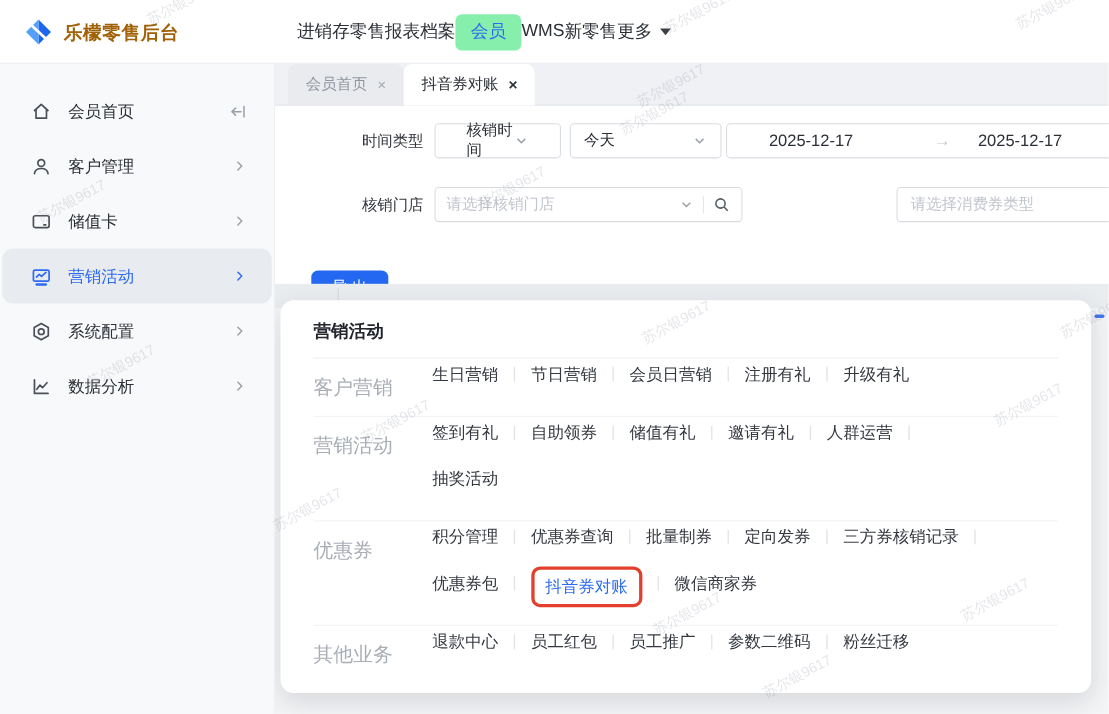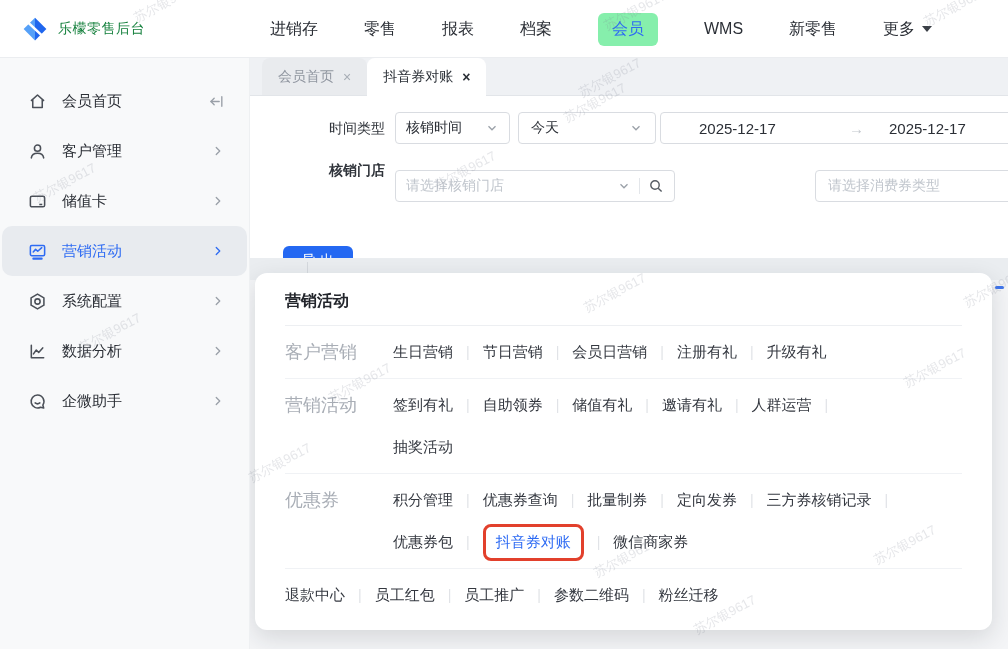--- a/index.html
+++ b/index.html
@@ -5,22 +5,22 @@
   * { margin:0; padding:0; box-sizing:border-box; }
   html,body { width:1008px; height:649px; }
   body {
     position:relative; overflow:hidden; background:#fff;
     font-family:"Liberation Sans","DejaVu Sans",sans-serif; color:#2b2f36;
   }
   
   .header { position:absolute; top:0; left:0; width:1008px; height:58px;
     background:#fff; border-bottom:1px solid #ebedf0; z-index:30; }
   .logo { position:absolute; left:22px; top:0; height:58px; display:flex; align-items:center; gap:10px; }
-  .logo-text { font-size:14px; font-weight:400; color:#15803d; letter-spacing:.5px; }
-  .topnav { position:absolute; left:270px; top:0; height:58px; display:flex; align-items:center; gap:46px; }
+  .logo-text { font-size:17px; font-weight:700; color:#a16207; letter-spacing:.5px; }
+  .topnav { position:absolute; left:270px; top:0; height:58px; display:flex; align-items:center; }
   .topnav-item { font-size:16px; color:#2b2f36; cursor:pointer; white-space:nowrap; display:flex; align-items:center; }
   .topnav-item.active { background:#86efac; color:#2e6bf3; padding:6px 14px; border-radius:6px; }
   .caret-down { width:0; height:0; border-left:5px solid transparent; border-right:5px solid transparent;
     border-top:6px solid #3a3f46; margin-left:7px; }
   
   .sidebar { position:absolute; top:58px; left:0; width:250px; bottom:0;
     background:#f8f9fa; border-right:1px solid #eef0f2; z-index:20; padding-top:18px; }
   .side-item { height:50px; display:flex; align-items:center; padding:0 24px 0 28px; cursor:pointer; }
   .side-item .s-icon { width:20px; height:20px; color:#4b5058; display:flex; align-items:center; }
   .side-item .s-label { margin-left:14px; font-size:15px; color:#2b2f36; }
@@ -40,48 +40,48 @@
   .tab.active { background:#fff; color:#2a2f36; position:relative; margin-bottom:-1px; }
   .tab.active .tab-close { color:#2a2f36; font-weight:700; }
   
   .f-label { position:absolute; height:32px; line-height:32px; font-size:14px; color:#30343b; text-align:right; }
   .f-box { position:absolute; height:32px; border:1px solid #d9dce1; border-radius:4px; background:#fff;
     display:flex; align-items:center; font-size:14px; cursor:pointer; }
   .f-box .val { color:#2b2f36; }
   .f-box .ph { color:#c1c6cd; }
   .chev { margin-left:auto; color:#9aa0a8; display:flex; }
   .lab-time { top:54px; left:0; width:135px; }
-  .sel-timetype { top:54px; left:145px; width:115px; padding:0 10px; }
+  .sel-timetype { top:54px; left:145px; width:115px; padding:0 28px; }
   .sel-preset { top:54px; left:268px; width:138px; padding:0 12px; }
   .daterange { top:54px; left:410px; width:560px; padding-left:38px; }
   .daterange .d1 { width:150px; font-size:15px; }
   .daterange .arrow { width:40px; color:#c3c7cd; font-size:15px; }
   .daterange .d2 { font-size:15px; }
-  .lab-store { top:96px; left:0; width:135px;font-weight:bold; }
+  .lab-store { top:112px; left:0; width:135px; }
   .sel-store { top:112px; left:145px; width:280px; padding:0 10px; }
   .vdiv { width:1px; height:16px; background:#e3e6ea; margin:0 8px; }
   .lab-coupon { top:112px; left:445px; width:105px; }
   .inp-coupon { top:112px; left:565px; width:470px; padding:0 12px; }
   .export-btn { position:absolute; top:164px; left:33px; height:30px; padding:0 19px;
     background:#2468f2; color:#fff; font-size:14px; border:none; border-radius:6px;
     display:flex; align-items:center; cursor:pointer;margin-top:24px; }
   
   .behind-lower { position:absolute; top:222px; left:0; right:0; bottom:0; background:#f4f5f7; }
   .table-strip { position:absolute; top:200px; left:0; right:0; height:22px; background:#eaedf0; }
   .table-strip .col-div { position:absolute; left:57px; top:4px; width:1px; height:14px; background:#d5d9de; }
   .blue-tick { position:absolute; top:228px; left:745px; width:9px; height:3px; background:#3f76f0; border-radius:2px; }
   
   .panel { position:absolute; top:215px; left:5px; width:737px; height:357px; background:#fff;
     border-radius:12px; box-shadow:0 8px 24px rgba(31,35,41,.14); z-index:10; padding:18px 30px 0; }
   .panel-title { font-size:16px; font-weight:700; color:#23262c; padding-bottom:13px; border-bottom:1px solid #edeff2; }
   .p-row { display:flex; border-bottom:1px solid #f0f2f5; padding:5px 0; }
   .p-row:last-child { border-bottom:none; }
   .p-cat { width:108px; flex-shrink:0; line-height:42px; font-size:18px; color:#a9aeb6; }
   .p-links { flex:1; }
-  .p-line { display:flex; align-items:center; height:42px; }
+  .p-line { display:flex; align-items:flex-start; height:42px; }
   .p-link { font-size:15px; color:#343840; cursor:pointer; white-space:nowrap; }
   .p-sep { color:#e1e3e7; margin:0 13px; font-size:14px; }
   .p-link.hl { color:#2e6bf3; border:3px solid #e2402c; border-radius:8px; padding:6px 10px; margin:-6px 0; }
   
   .wm { position:absolute; font-size:13px; color:rgba(125,132,145,.20); transform:rotate(-28deg);
     transform-origin:left center; pointer-events:none; white-space:nowrap; z-index:40; }
 </style>
 </head>
 <body>
 
@@ -213,35 +213,20 @@
           </svg>
         </span>
         <span class="s-label">数据分析</span>
         <span class="s-spacer"></span>
         <span class="s-arrow">
           <svg width="14" height="14" viewBox="0 0 16 16" fill="none" stroke="currentColor" stroke-width="1.5" stroke-linecap="round" stroke-linejoin="round">
             <polyline points="6,4 10,8 6,12"></polyline>
           </svg>
         </span>
       </div>
-      <div class="side-item">
-        <span class="s-icon">
-          <svg width="19" height="19" viewBox="0 0 16 16" fill="none" stroke="currentColor" stroke-width="1.3" stroke-linecap="round" stroke-linejoin="round">
-            <path d="M8 2.6a5.4 5.4 0 1 0 2.5 10.2l2.7.7-.7-2.5A5.4 5.4 0 0 0 8 2.6Z"></path>
-            <path d="M6 9.2q2 1.6 4 0"></path>
-          </svg>
-        </span>
-        <span class="s-label">企微助手</span>
-        <span class="s-spacer"></span>
-        <span class="s-arrow">
-          <svg width="14" height="14" viewBox="0 0 16 16" fill="none" stroke="currentColor" stroke-width="1.5" stroke-linecap="round" stroke-linejoin="round">
-            <polyline points="6,4 10,8 6,12"></polyline>
-          </svg>
-        </span>
-      </div>
     </div>
 </div>
 
 <div class="content">
 
   <div class="tabstrip" id="tabstrip">
       <div class="tab inactive">
         <span>会员首页</span>
         <span class="tab-close">×</span>
       </div>
@@ -359,20 +344,21 @@
             <div class="p-line">
               <span class="p-link">优惠券包</span>
               <span class="p-sep">|</span>
               <span class="p-link hl">抖音券对账</span>
               <span class="p-sep">|</span>
               <span class="p-link">微信商家券</span>
             </div>
           </div>
         </div>
         <div class="p-row">
+          <div class="p-cat">其他业务</div>
           <div class="p-links">
             <div class="p-line">
               <span class="p-link">退款中心</span>
               <span class="p-sep">|</span>
               <span class="p-link">员工红包</span>
               <span class="p-sep">|</span>
               <span class="p-link">员工推广</span>
               <span class="p-sep">|</span>
               <span class="p-link">参数二维码</span>
               <span class="p-sep">|</span>

